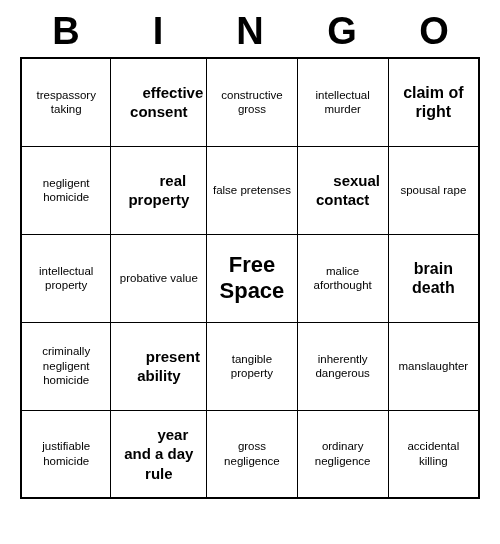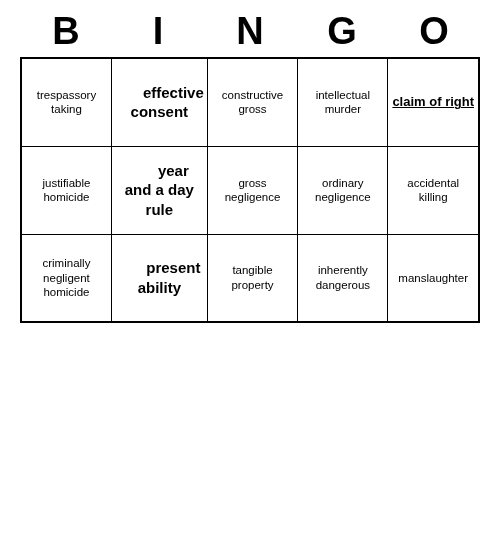--- a/index.html
+++ b/index.html
@@ -35,24 +35,23 @@
       border: 1.5px solid #000;
       width: 92px;
       height: 88px;
       text-align: center;
       vertical-align: middle;
       padding: 4px 3px;
       font-size: 11.5px;
       line-height: 1.25;
     }
     .large-text {
-      font-size: 13px;
+      font-size: 16px;
       font-weight: bold;
       line-height: 1.2;
-      text-decoration: underline;
     }
     .medium-text {
       font-size: 15px;
       font-weight: bold;
       line-height: 1.3;
       margin-left: 28px;
     }
     .free-space {
       font-size: 22px;
       font-weight: bold;
@@ -73,27 +72,41 @@
 <table class="bingo-grid">
   <tbody id="bingo-tbody">
       <tr>
         <td><span>trespassory taking</span></td>
         <td><span class="medium-text">effective consent</span></td>
         <td><span>constructive gross</span></td>
         <td><span>intellectual murder</span></td>
         <td><span class="large-text">claim of right</span></td>
       </tr>
       <tr>
-        <td><span>justifiable homicide</span></td>
-        <td><span class="medium-text">year and a day rule</span></td>
-        <td><span>gross negligence</span></td>
-        <td><span>ordinary negligence</span></td>
-        <td><span>accidental killing</span></td>
+        <td><span>negligent homicide</span></td>
+        <td><span class="medium-text">real property</span></td>
+        <td><span>false pretenses</span></td>
+        <td><span class="medium-text">sexual contact</span></td>
+        <td><span>spousal rape</span></td>
+      </tr>
+      <tr>
+        <td><span>intellectual property</span></td>
+        <td><span>probative value</span></td>
+        <td><span class="free-space">Free Space</span></td>
+        <td><span>malice aforthought</span></td>
+        <td><span class="large-text">brain death</span></td>
       </tr>
       <tr>
         <td><span>criminally negligent homicide</span></td>
         <td><span class="medium-text">present ability</span></td>
         <td><span>tangible property</span></td>
         <td><span>inherently dangerous</span></td>
         <td><span>manslaughter</span></td>
       </tr>
+      <tr>
+        <td><span>justifiable homicide</span></td>
+        <td><span class="medium-text">year and a day rule</span></td>
+        <td><span>gross negligence</span></td>
+        <td><span>ordinary negligence</span></td>
+        <td><span>accidental killing</span></td>
+      </tr>
     </tbody>
 </table>
 
 </body></html>

